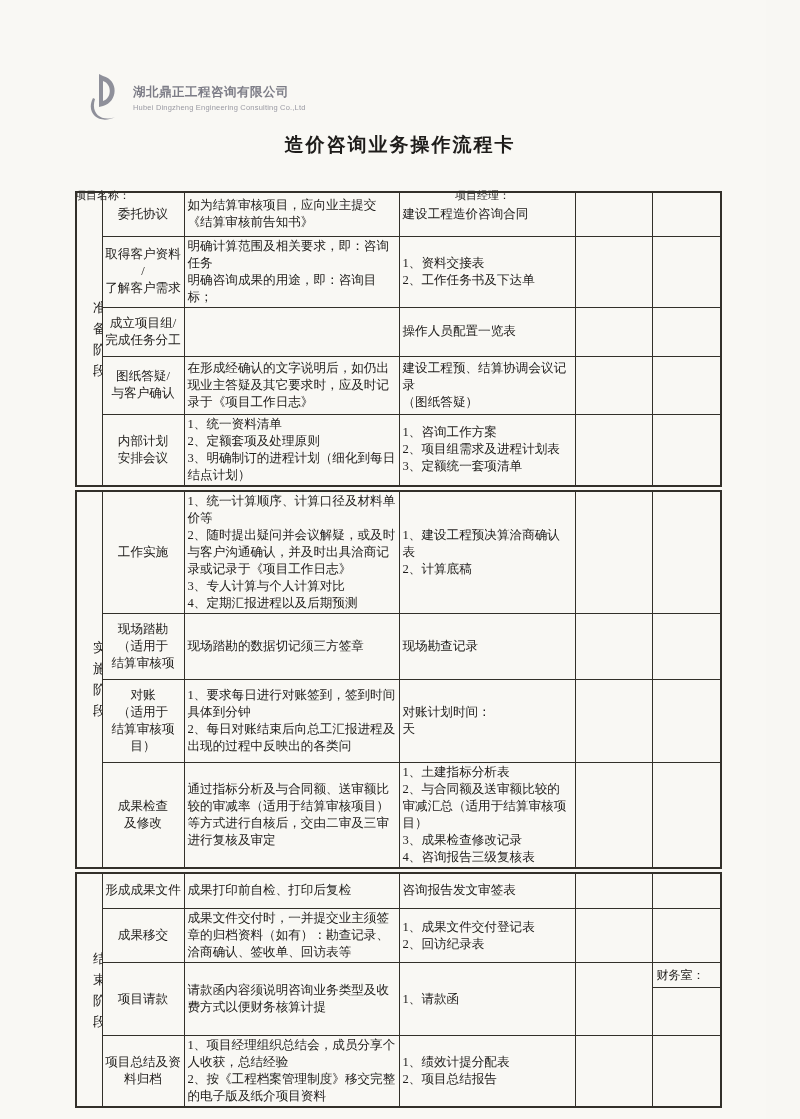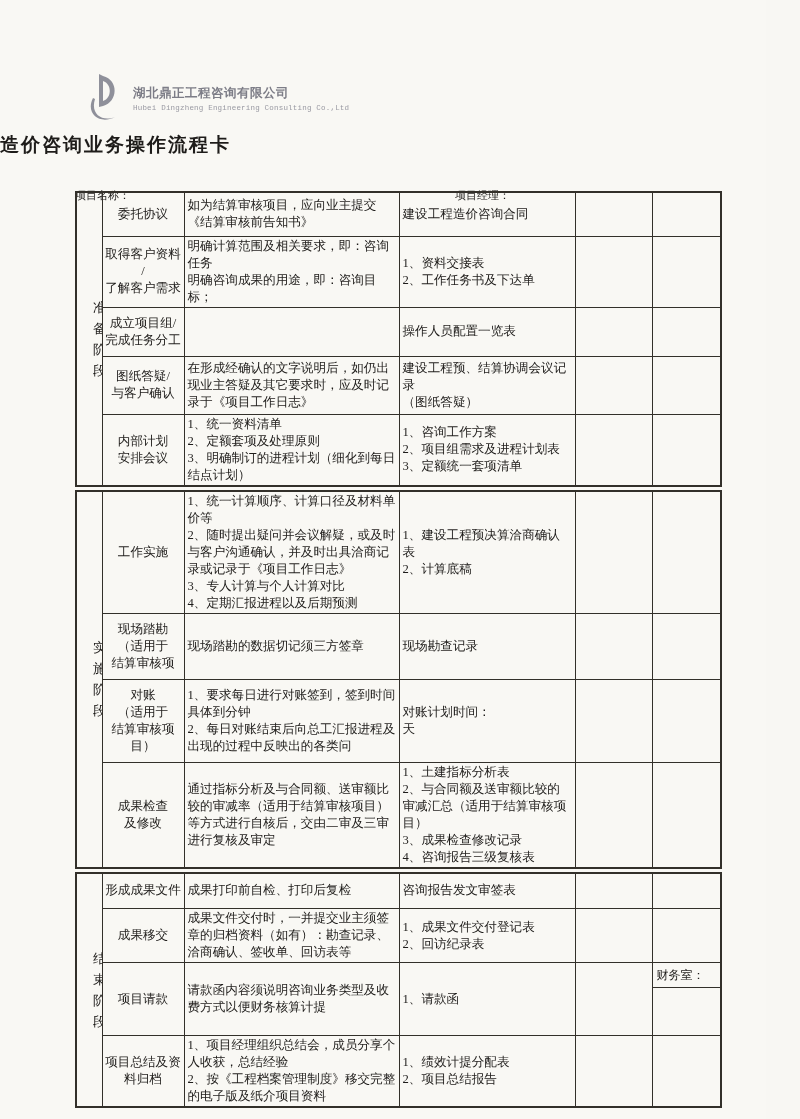--- a/index.html
+++ b/index.html
@@ -14,26 +14,26 @@
 
   
   .logo-row{position:absolute;top:72px;left:82px;display:flex;align-items:center;gap:9px;}
   .logo-mark{width:42px;height:52px;}
   .logo-text{display:flex;flex-direction:column;gap:2px;}
   .logo-cn{
     font-family:"Liberation Sans","DejaVu Sans",sans-serif;
     font-weight:bold;font-size:12.5px;color:#7d7d87;letter-spacing:.5px;
   }
   .logo-en{
-    font-family:Liberation Mono, monospace;
+    font-family:Liberation Sans, sans-serif;
     font-size:7.5px;color:#9a9aa3;letter-spacing:.2px;
   }
 
   .doc-title{
-    position:absolute;top:132px;left:0;width:800px;text-align:left;
+    position:absolute;top:132px;left:0;width:800px;text-align:center;
     font-size:19px;font-weight:bold;letter-spacing:2px;
   }
 
   .fields{position:absolute;top:164px;left:75px;width:645px;font-size:11px;display:flex;margin-top:24px;}
   .field-name{display:inline-block;width:380px;}
 
   .table-wrap{position:absolute;top:191px;left:75px;width:645px;display:flex;flex-direction:column;gap:3px;}
   table{border-collapse:collapse;table-layout:fixed;width:645px;border:2.2px solid #33302a;}
   td{
     border:1.6px solid #33302a;

